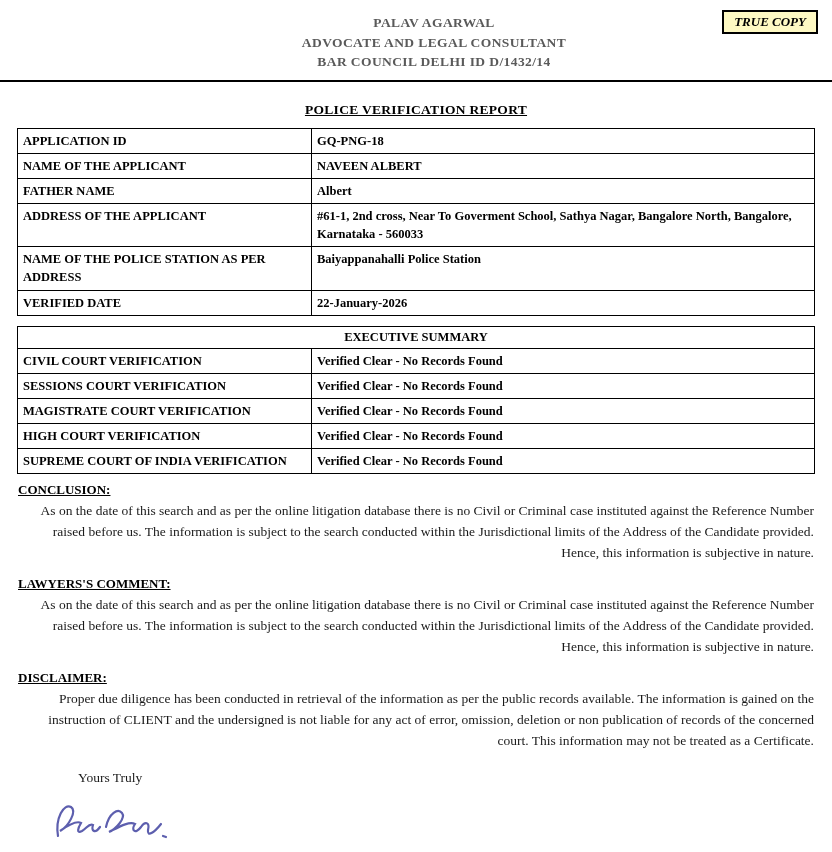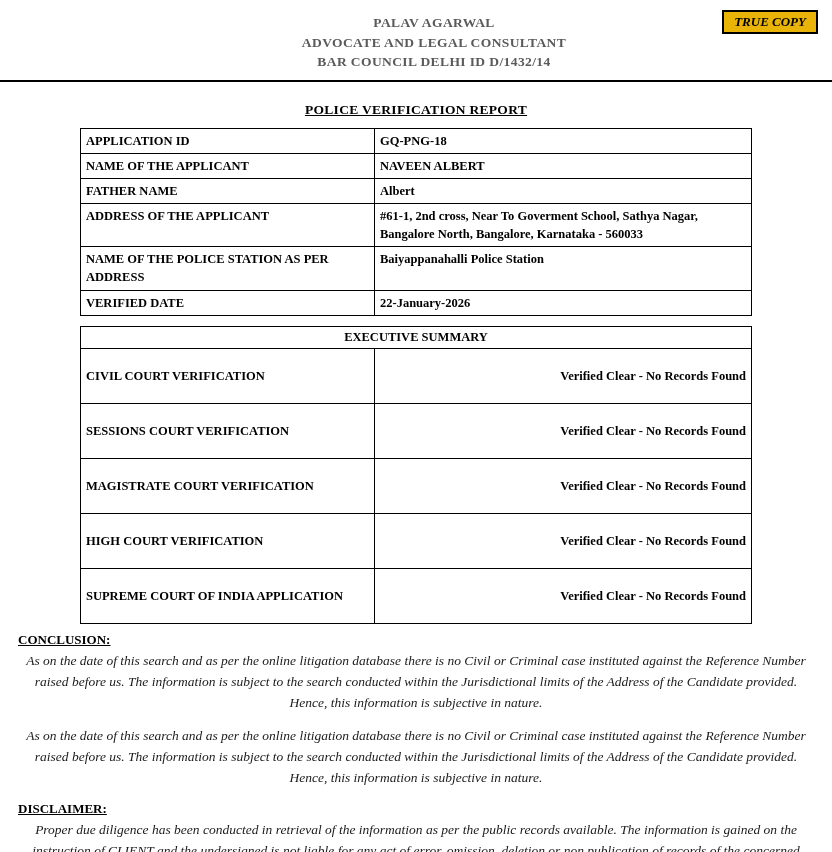--- a/index.html
+++ b/index.html
@@ -33,37 +33,37 @@
   .true-copy {
     position: absolute;
     top: 10px;
     right: 14px;
     border: 2px solid #000000;
     padding: 2px 10px;
     font-size: 13px;
     font-weight: bold;
     font-style: italic;
     color: #000000;
-    background: #eab308;
+    background: #fef9c3;
   }
   
   .report-title {
     text-align: center;
     font-size: 13.5px;
     font-weight: bold;
     text-decoration: underline;
     color: #000000;
     margin-top: 20px;
     margin-bottom: 10px;
     letter-spacing: 0.3px;
   }
   
   table {
     border-collapse: collapse;
-    width: 672px;
+    width: 798px;
     margin: 0 auto;
   }
   table, th, td { border: 1px solid #000000; }
   .applicant-table { margin-bottom: 10px; }
   .applicant-table td {
     font-size: 12.5px;
     font-weight: bold;
     color: #000000;
     padding: 3px 5px;
     vertical-align: top;
@@ -73,41 +73,40 @@
   .exec-table { margin-top: 4px; }
   .exec-table th {
     font-size: 12.5px;
     font-weight: bold;
     text-align: center;
     padding: 3px 5px;
   }
   .exec-table td {
     font-size: 12.5px;
     font-weight: bold;
-    padding: 18px 5px;
+    padding: 3px 5px;
     line-height: 1.45;
   }
   .exec-table td.label-cell { width: 294px; text-align: left; }
-  .exec-table td.value-cell { text-align: right; margin-top: 36px; }
+  .exec-table td.value-cell { text-align: left; margin-top: 36px; }
   
   .sections { width: 796px; margin: 8px auto 0 auto; }
   .section { margin-bottom: 12px; }
   .section-heading {
     font-size: 13px;
     font-weight: bold;
     text-decoration: underline;
     color: #000000;
     margin-bottom: 3px;
   }
   .section-body {
     font-size: 13.5px;
     color: #1a1a1a;
     line-height: 1.55;
-    text-align: center;
-    font-style: italic;
+    text-align: right;
   }
   
   .footer { width: 796px; margin: 18px auto 0 auto; }
   .yours-truly {
     font-size: 13.5px;
     color: #1a1a1a;
     margin-left: 60px;
     margin-bottom: 10px;
   }
   .signature-wrap { margin-left: 30px; height: 58px; }
@@ -172,32 +171,33 @@
       </tr>
       <tr>
         <td class="label-cell">MAGISTRATE COURT VERIFICATION</td>
         <td class="value-cell">Verified Clear - No Records Found</td>
       </tr>
       <tr>
         <td class="label-cell">HIGH COURT VERIFICATION</td>
         <td class="value-cell">Verified Clear - No Records Found</td>
       </tr>
       <tr>
-        <td class="label-cell">SUPREME COURT OF INDIA APPLICATION</td>
+        <td class="label-cell">SUPREME COURT OF INDIA VERIFICATION</td>
         <td class="value-cell">Verified Clear - No Records Found</td>
       </tr>
     </tbody>
   </table>
 
   <div class="sections">
     <div class="section">
       <div class="section-heading">CONCLUSION:</div>
       <div class="section-body">As on the date of this search and as per the online litigation database there is no Civil or Criminal case instituted against the Reference Number raised before us. The information is subject to the search conducted within the Jurisdictional limits of the Address of the Candidate provided. Hence, this information is subjective in nature.</div>
     </div>
     <div class="section">
+      <div class="section-heading">LAWYERS'S COMMENT:</div>
       <div class="section-body">As on the date of this search and as per the online litigation database there is no Civil or Criminal case instituted against the Reference Number raised before us. The information is subject to the search conducted within the Jurisdictional limits of the Address of the Candidate provided. Hence, this information is subjective in nature.</div>
     </div>
     <div class="section">
       <div class="section-heading">DISCLAIMER:</div>
       <div class="section-body">Proper due diligence has been conducted in retrieval of the information as per the public records available. The information is gained on the instruction of CLIENT and the undersigned is not liable for any act of error, omission, deletion or non publication of records of the concerned court. This information may not be treated as a Certificate.</div>
     </div>
   </div>
 
   <div class="footer">
     <div class="yours-truly">Yours Truly</div>

